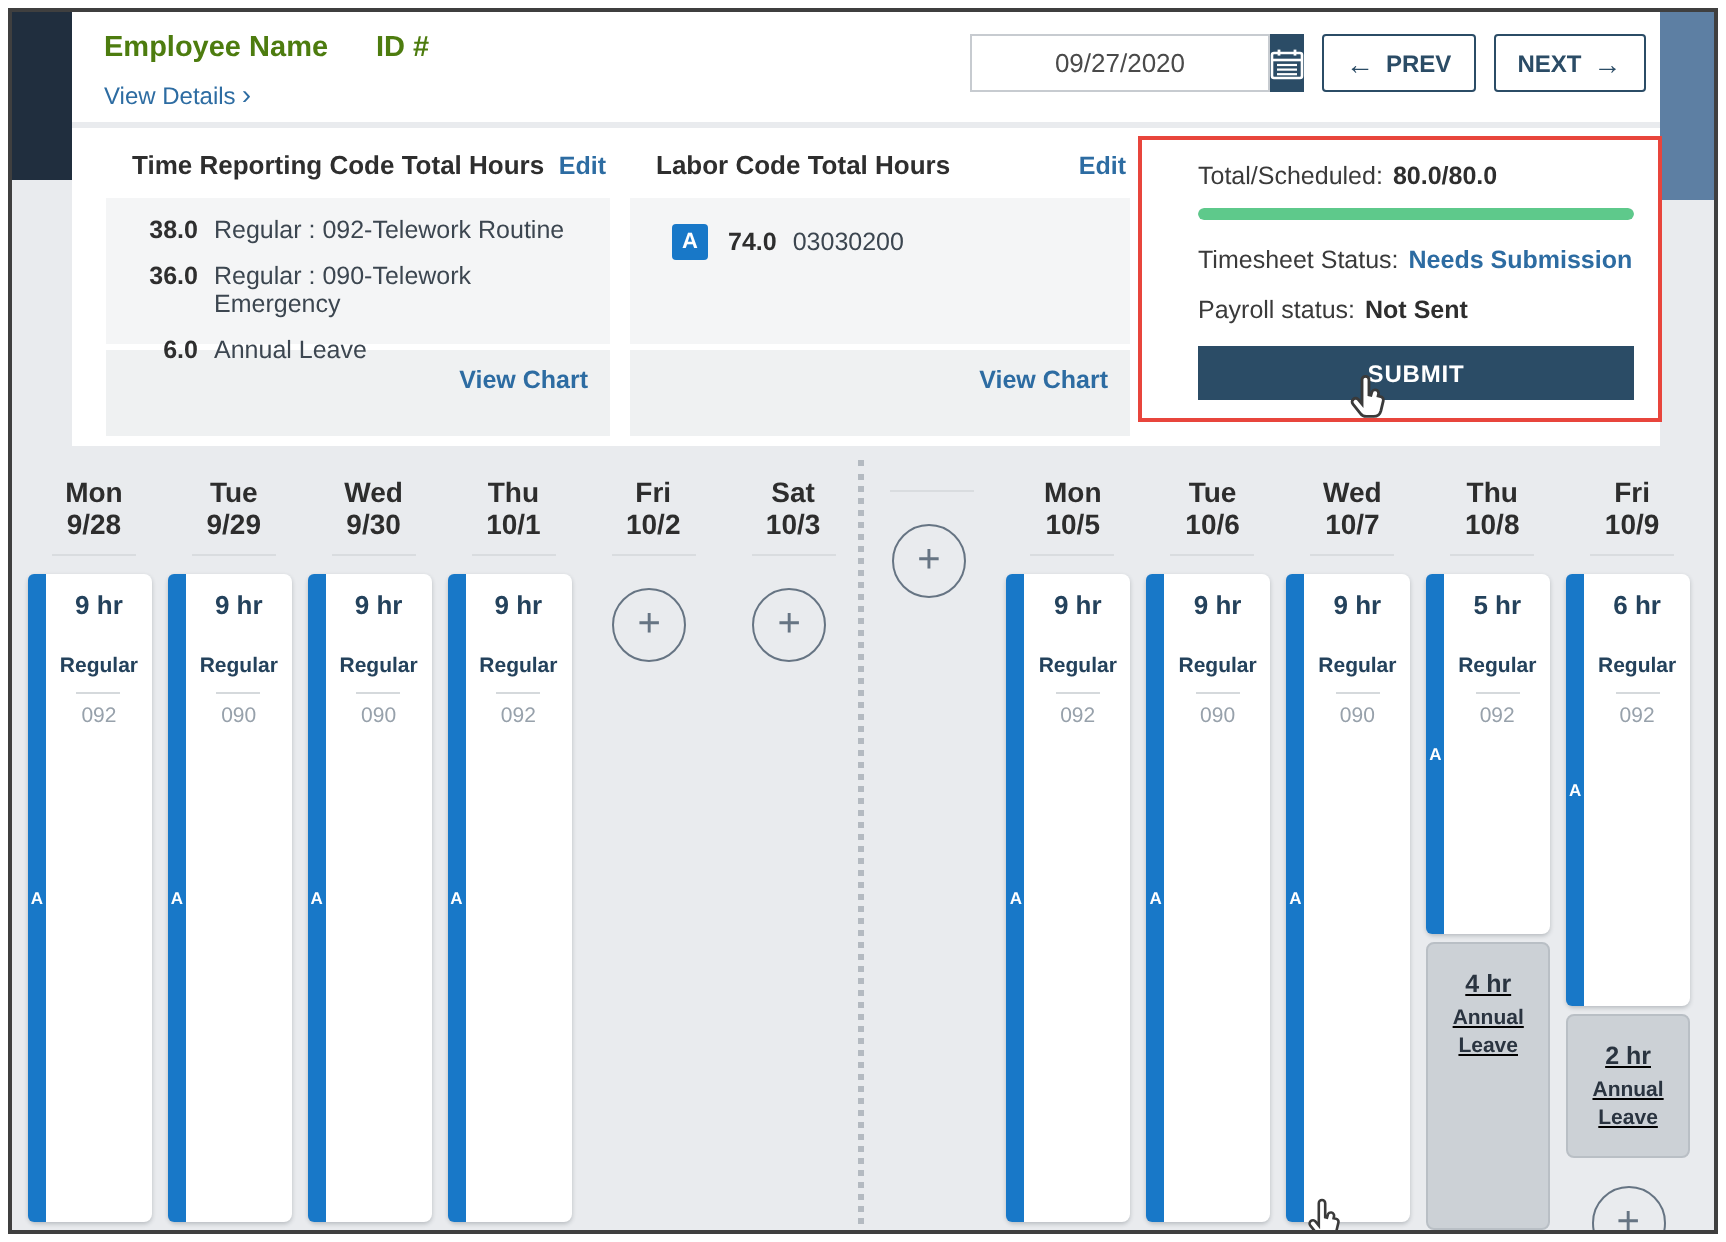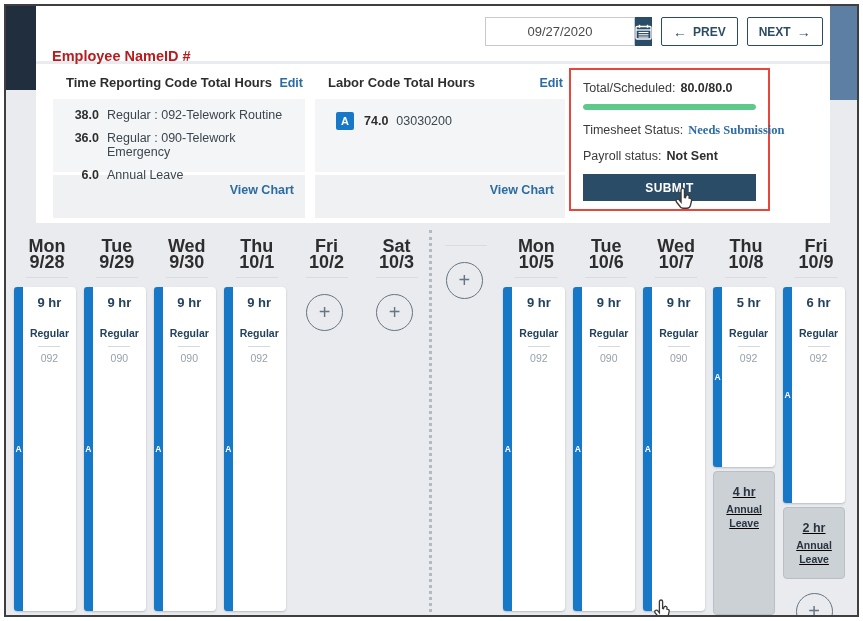--- a/index.html
+++ b/index.html
@@ -10,21 +10,21 @@
   }
   
   .band-left  { position: absolute; left: 0; top: 0; width: 30px; height: 84px; background: var(--band_navy, #202e3e); }
   .band-right { position: absolute; left: 824px; top: 0; width: 27px; height: 94px; background: var(--band_steel, #5d7fa3); }
 
   
   .header-card {
     position: absolute; left: 30px; top: 0; width: 794px; height: 55px;
     background: #fff; display: flex; justify-content: space-between; padding: 7px 10px 0 16px;
   }
-  .emp-name-row { display: flex; font-size: 14.5px; font-weight: bold; color: #b91c1c; padding-top: 3px; margin-top: 32px; }
+  .emp-name-row { display: flex; gap: 24px; font-size: 14.5px; font-weight: bold; color: #4d7c0f; padding-top: 3px; }
   .view-details { margin-top: 7px; font-size: 12px; color: var(--link_blue, #2d6ca2); cursor: pointer; }
   .view-details .chev { font-size: 14px; margin-left: 3px; }
   .pay-period { width: 335px; }
   .pp-label { font-size: 11.5px; font-weight: bold; color: #2e2e2e; letter-spacing: .2px; }
   .pp-controls { display: flex; margin-top: 4px; align-items: center; }
   .pp-date {
     width: 150px; height: 29px; border: 1px solid #c7cbd0; background: #fff;
     font-family: "Liberation Sans", sans-serif; font-size: 13px; color: #4a4a4a; text-align: center;
   }
   .pp-cal-btn {
@@ -56,26 +56,26 @@
   .trc-hours { width: 33px; text-align: right; font-weight: bold; color: #2e2e2e; margin-right: 8px; flex: none; }
   .labor-row { display: flex; align-items: center; margin-top: 4px; font-size: 12.5px; color: #3c4650; }
   .labor-badge {
     width: 18px; height: 18px; background: var(--accent_blue, #1878c8); border-radius: 2px;
     color: #fff; font-size: 11px; font-weight: bold; display: flex; align-items: center; justify-content: center;
     margin-left: 8px; margin-right: 10px;
   }
   .labor-hours { font-weight: bold; color: #2e2e2e; margin-right: 8px; }
 
   .status-panel {
-    position: absolute; left: 533px; top: 4px; width: 201px; height: 143px;
-    border: 2px solid var(--alert_red, #e8453c); background: #fff; padding: 11px 12px 0 12px;
+    position: absolute; left: 533px; top: 4px; width: 262px; height: 143px;
+    border: 2px solid var(--alert_red, #e8453c); background: #fff; padding: 11px 12px 0 28px;
   }
   .st-row { font-size: 12.5px; color: #3a3a3a; white-space: nowrap; }
   .st-row .val { font-weight: bold; color: #2e2e2e; margin-left: 5px; }
-  .st-row .val-blue { font-weight: bold; color: var(--link_blue, #2d6ca2); margin-left: 5px; font-family: Liberation Serif, serif; }
+  .st-row .val-blue { font-weight: bold; color: var(--link_blue, #2d6ca2); margin-left: 5px; }
   .progress-track { margin-top: 9px; height: 6px; border-radius: 3px; background: #e4e6e8; overflow: hidden; }
   .progress-fill { height: 100%; border-radius: 3px; background: var(--green, #5ec98b); }
   .st-row2 { margin-top: 13px; }
   .st-row3 { margin-top: 11px; }
   .submit-btn {
     margin-top: 11px; width: 100%; height: 27px; background: var(--navy, #2b4c66); border: none; cursor: pointer;
     color: #fff; font-family: "Liberation Sans", sans-serif; font-size: 12px; font-weight: bold; letter-spacing: .4px;
   }
   .cursor { position: absolute; pointer-events: none; }
   .cursor-submit { left: 102px; top: 116px; width: 26px; height: 26px; }
@@ -84,21 +84,21 @@
   
   .calendar {
     position: absolute; left: 0; top: 222px; width: 851px; bottom: 0;
     display: grid; grid-template-columns: repeat(12, 1fr); padding: 10px 6px 0 6px;
   }
   .day-col { position: relative; }
   .day-col.week-start::before {
     content: ""; position: absolute; left: -2px; top: -8px; bottom: 0;
     border-left: 3px dotted #b4bac1;
   }
-  .day-header { text-align: center; font-size: 18px; font-weight: bold; color: #2d2d2d; line-height: 16px; }
+  .day-header { text-align: center; font-size: 14px; font-weight: bold; color: #2d2d2d; line-height: 16px; }
   .day-rule { width: 42px; margin: 7px auto 0 auto; border-top: 1px solid #d9dcdf; }
   .day-cards { margin-top: 9px; padding: 0 6px 0 2px; }
   .entry-card {
     position: relative; border-radius: 4px; background: #fff;
     box-shadow: 0 1px 2px rgba(40,50,60,.25); margin-bottom: 4px; cursor: pointer;
   }
   .entry-bar {
     position: absolute; left: 0; top: 0; bottom: 0; width: 9px;
     background: var(--accent_blue, #1878c8); border-radius: 3px 0 0 3px;
   }

